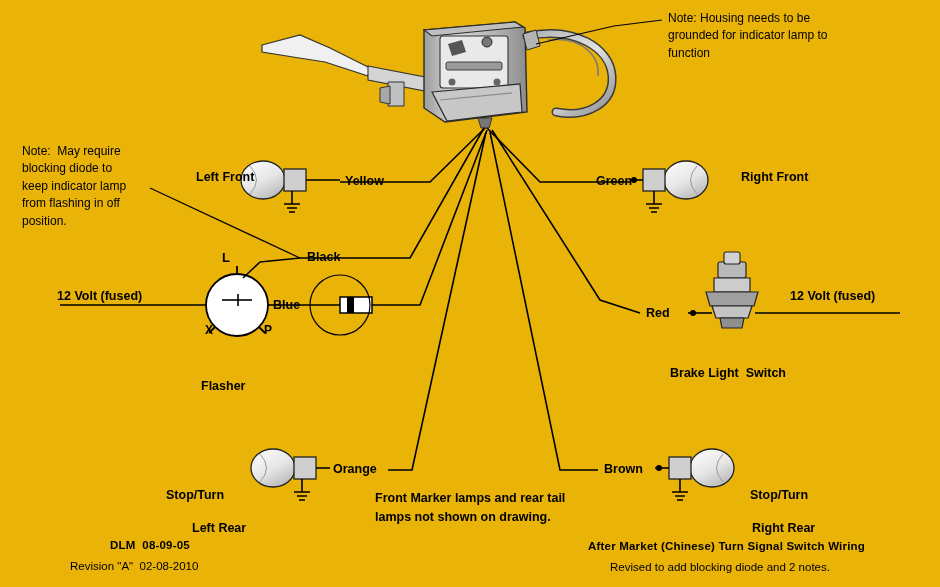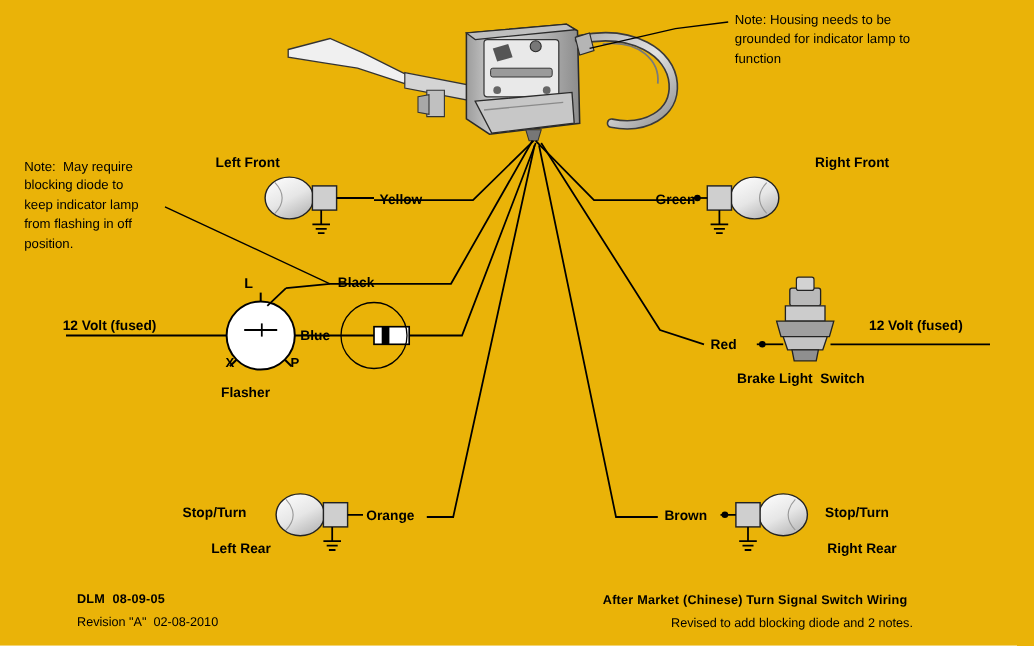--- a/index.html
+++ b/index.html
@@ -27,23 +27,23 @@
     font-family: "Liberation Sans", sans-serif;
     font-size: 12px;
     color: #000;
     white-space: pre;
     line-height: 1.32;
   }
   .bold { font-weight: bold; }
   .wire-label { font-weight: bold; font-size: 12.5px; }
   .note { font-size: 12px; font-weight: normal; line-height: 1.45; }
   .small { font-size: 11.5px; }
-  .footer { font-weight: bold; font-size: 11.5px; letter-spacing: .2px; }
+  .footer { font-weight: bold; font-size: 11.5px; letter-spacing: .2px; margin-left: 40px; }
   .footer-sub { font-size: 11.5px; }
-  .cap { font-weight: bold; font-size: 12.5px; }
+  .cap { font-weight: bold; font-size: 12.5px; margin-top: 29px; }
 </style>
 </head>
 <body>
 
 <div id="root">
 
   <svg id="svg-layer" viewBox="0 0 940 587">
     <defs>
       <linearGradient id="bodyGrad" x1="0" y1="0" x2="1" y2="0">
         <stop offset="0%" stop-color="#9d9d9d"></stop>
@@ -236,20 +236,22 @@
 
 
   <div class="lbl cap" style="left:166px; top:458px;">Stop/Turn</div>
 
   <div class="lbl cap" style="left:192px; top:491px;">Left Rear</div>
 
   <div class="lbl cap" style="left:750px; top:458px;">Stop/Turn</div>
 
   <div class="lbl cap" style="left:752px; top:491px;">Right Rear</div>
 
+  <div class="lbl bold" style="left:375px; top:489px; width:300px; font-size:12.5px; line-height:1.5;">Front Marker lamps and rear tail
+lamps not shown on drawing.</div>
 
   <div class="lbl footer" style="left:70px; top:538px;">DLM  08-09-05</div>
 
   <div class="lbl footer-sub" style="left:70px; top:559px;">Revision "A"  02-08-2010</div>
 
   <div class="lbl footer" style="left:548px; top:539px;">After Market (Chinese) Turn Signal Switch Wiring</div>
 
   <div class="lbl footer-sub" style="left:610px; top:560px;">Revised to add blocking diode and 2 notes.</div>
 
 </div>

